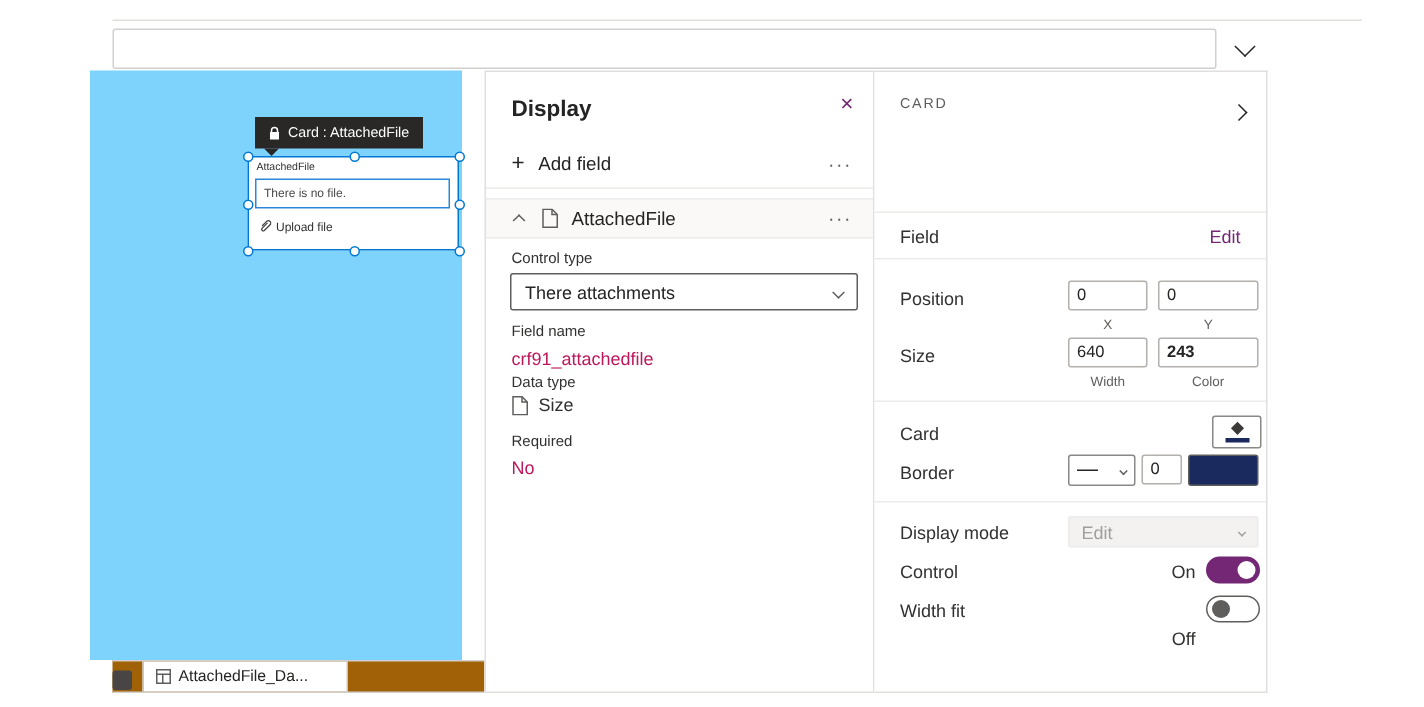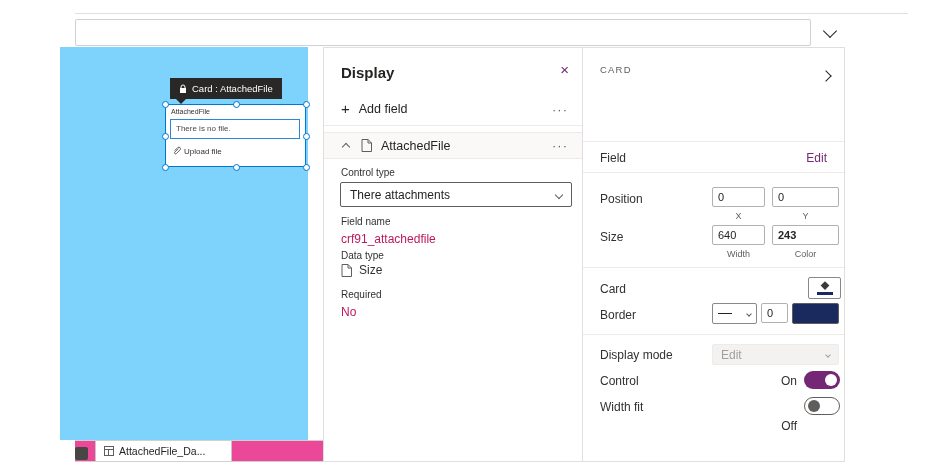--- a/index.html
+++ b/index.html
@@ -21,21 +21,21 @@
   
   .canvas { position:absolute; left:60px; top:47px; width:248px; height:393px; background:#7dd3fc; }
   .sel-tooltip { position:absolute; left:110px; top:31px; height:21px; background:#292827; color:#fff; font-size:9.5px; display:flex; align-items:center; gap:5px; padding:0 9px; white-space:nowrap; }
   .sel-arrow { position:absolute; left:116px; top:52px; width:0; height:0; border:5px solid transparent; border-top-color:#292827; }
   .card-outer { position:absolute; left:105px; top:57px; width:141px; height:63px; border:1px solid #0078d4; background:#fff; }
   .handle { position:absolute; width:7px; height:7px; border-radius:50%; background:#fff; border:1px solid #0078d4; }
   .card-label { position:absolute; left:5px; top:3px; font-size:7px; color:#323130; }
   .no-file-box { position:absolute; left:4px; top:14px; width:130px; height:20px; border:1px solid #2b88d8; font-size:8px; color:#494847; line-height:18px; padding-left:5px; background:#fff; }
   .upload-row { position:absolute; left:6px; top:41px; display:flex; align-items:center; gap:3px; font-size:8px; color:#323130; }
   
-  .bottom-bar { position:absolute; left:75px; top:440px; width:248px; height:22px; border-top:1px solid #d2d0ce; border-bottom:1px solid #d2d0ce; background:#ec4899; }
+  .bottom-bar { position:absolute; left:75px; top:440px; width:248px; height:22px; border-top:1px solid #d2d0ce; border-bottom:1px solid #d2d0ce; background:#a16207; }
   .screen-chip { position:absolute; left:0; top:6px; width:13px; height:13px; background:#484644; border-radius:2px; }
   .bottom-tab { position:absolute; left:20px; top:0; width:137px; height:20px; border-left:1px solid #c8c6c4; border-right:1px solid #c8c6c4; background:#fff; display:flex; align-items:center; gap:5px; padding:0 8px; font-size:10.5px; color:#252423; white-space:nowrap; overflow:hidden; }
   
   .fields-panel { position:absolute; left:323px; top:47px; width:260px; height:415px; background:#fff; border:1px solid #e1dfdd; }
   .fp-title { position:absolute; left:17px; top:16px; font-size:15px; font-weight:bold; color:#252423; }
   .fp-close { position:absolute; right:13px; top:14px; font-size:15px; color:#742774; cursor:pointer; line-height:1; }
   .fp-add { position:absolute; left:17px; top:53px; display:flex; align-items:center; gap:9px; font-size:12.5px; color:#252423; cursor:pointer; }
   .fp-add .plus { font-size:15px; font-weight:400; color:#252423; line-height:1; }
   .ellipsis { color:#605e5c; font-size:13px; letter-spacing:1px; line-height:1; cursor:pointer; }
   .fp-ellipsis1 { position:absolute; right:14px; top:55px; }

